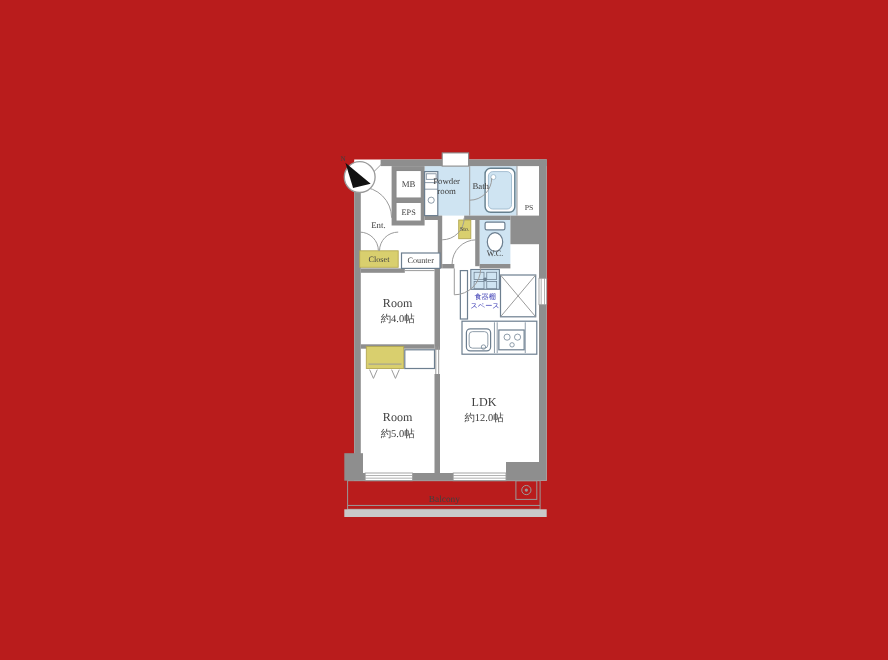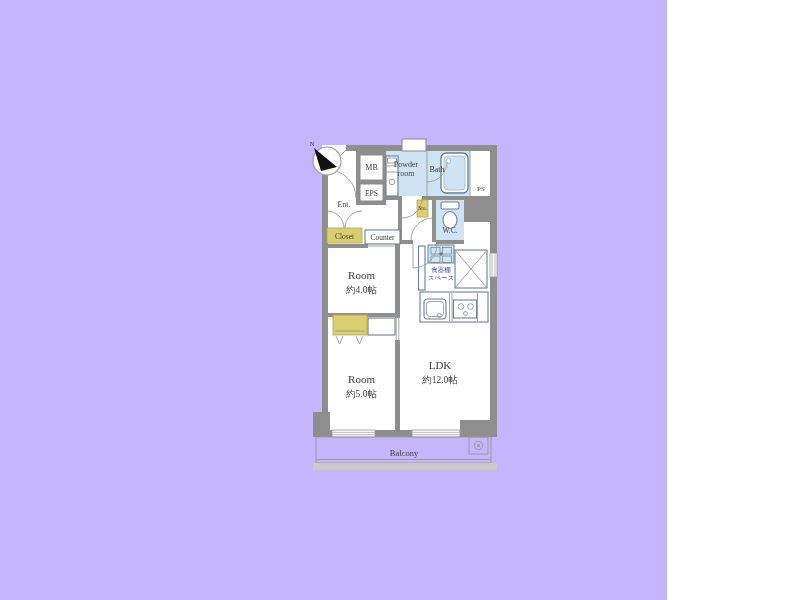--- a/index.html
+++ b/index.html
@@ -1,21 +1,21 @@
 <!DOCTYPE html>
 <html style="--c-wall: #8e8e8e; --c-wall_light: #c9c9c9; --c-water: #cfe4f2; --c-storage: #d9cf6e; --c-storage_border: #b2a751; --c-text: #404040; --c-accent_text: #3c3cb4; --c-fixture: #6d7f90;"><head>
 <meta charset="utf-8">
 <style>
   :root{
     --c-wall:#8e8e8e; --c-wall_light:#c9c9c9; --c-water:#cfe4f2;
     --c-storage:#d9cf6e; --c-storage_border:#b2a751;
     --c-text:#404040; --c-accent_text:#3c3cb4; --c-fixture:#6d7f90;
   }
   html,body{margin:0;padding:0;background:#fff}
-  .stage{position:relative;width:667px;height:600px;background:#c4b5fd;overflow:hidden}
+  .stage{position:relative;width:807px;height:600px;background:#b91c1c;overflow:hidden}
   svg{display:block}
   .wall{fill:var(--c-wall)}
   .wlight{fill:var(--c-wall_light)}
   .blue{fill:var(--c-water)}
   .yellow{fill:var(--c-storage);stroke:var(--c-storage_border);stroke-width:.8}
   .white-fix{fill:#fff;stroke:#8a8a8a;stroke-width:1}
   .thin{fill:none;stroke:#9a9a9a;stroke-width:.9}
   .thin2{fill:none;stroke:#9a9a9a;stroke-width:.7}
   .fix{fill:#fff;stroke:var(--c-fixture);stroke-width:1.1}
   .fix2{fill:none;stroke:var(--c-fixture);stroke-width:.7}

